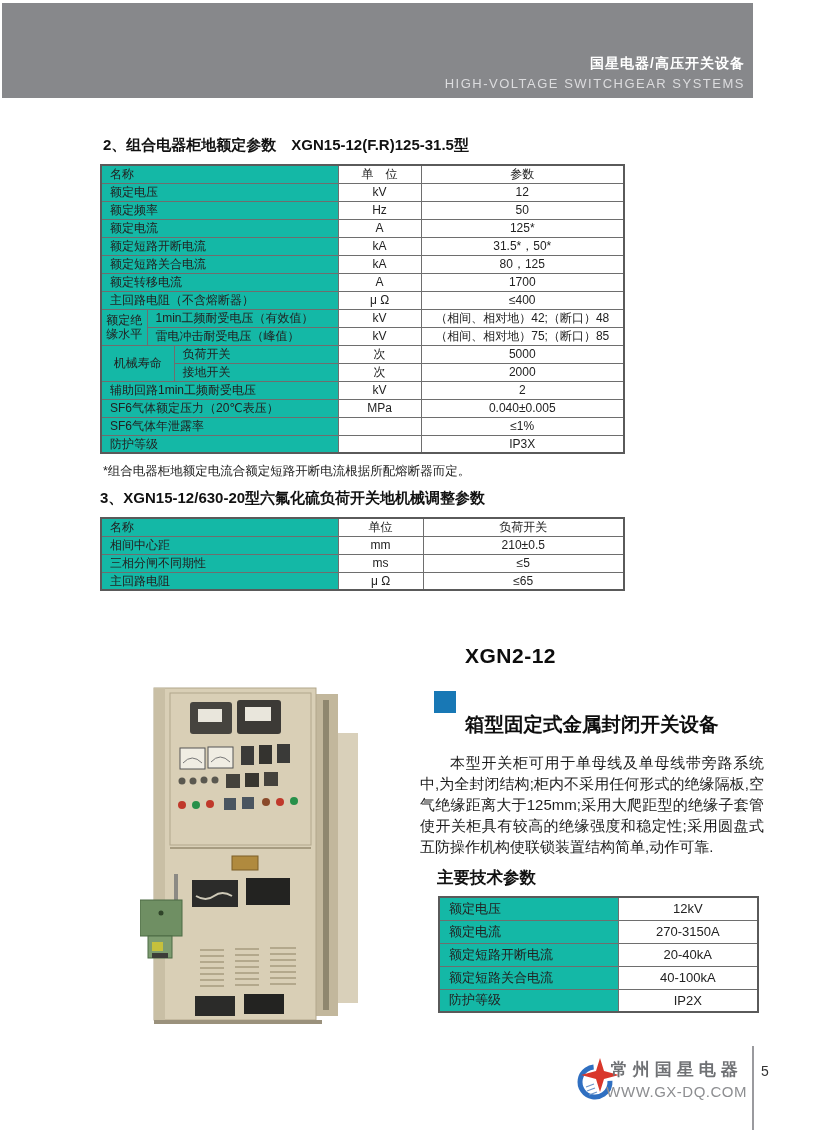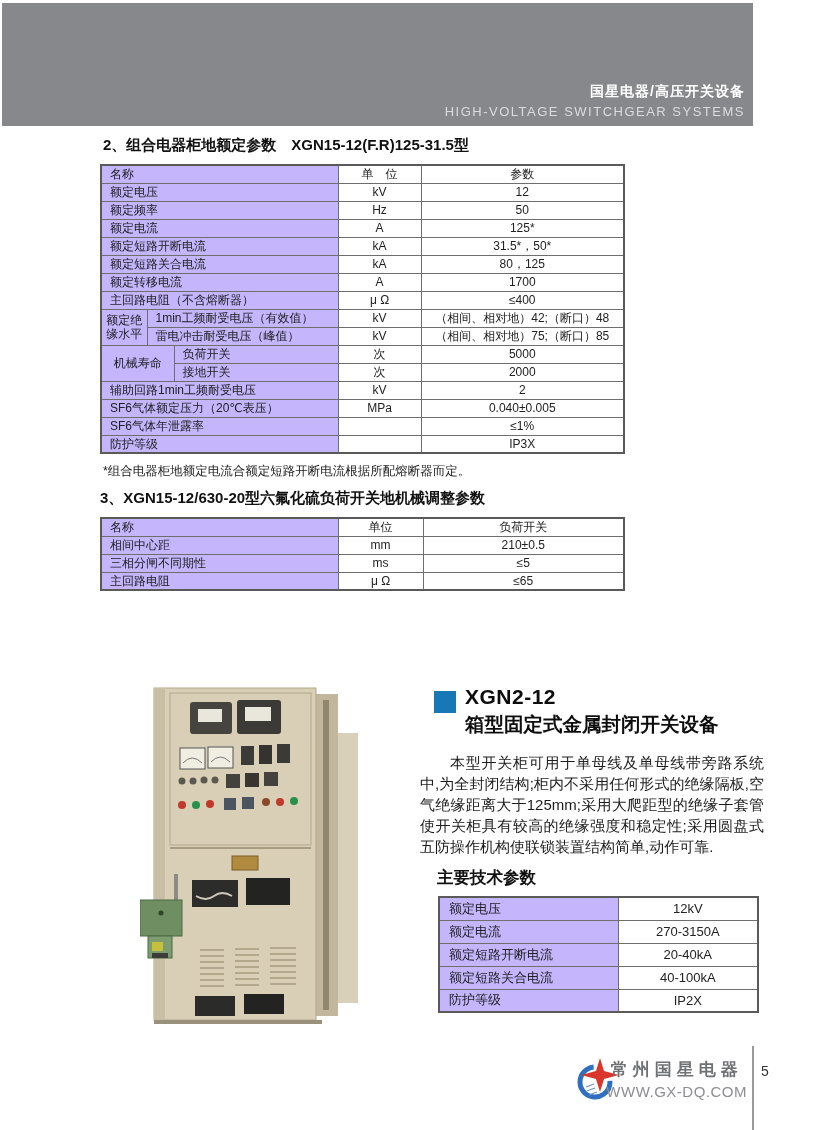--- a/index.html
+++ b/index.html
@@ -5,41 +5,41 @@
   * { margin:0; padding:0; box-sizing:border-box; }
   html,body { background:#ffffff; }
   body {
     width:827px; height:1130px; position:relative; overflow:hidden;
     font-family:"Liberation Sans","DejaVu Sans",sans-serif; color:#1a1a1a;
   }
   .abs { position:absolute; }
 
   
   .band {
-    left:2px; top:3px; width:751px; height:123px; background:#87888b;
+    left:2px; top:3px; width:751px; height:95px; background:#87888b;
     display:flex; flex-direction:column; justify-content:flex-end; align-items:flex-end;
     padding:0 8px 7px 0;
   }
   .band-zh { color:#ffffff; font-weight:bold; font-size:14px; letter-spacing:1px; }
   .band-en { color:#dcdcde; font-size:13px; letter-spacing:1.5px; margin-top:3px; }
 
   
   .sec-title { font-size:15px; font-weight:bold; color:#111; white-space:nowrap; }
   .footnote  { font-size:12.5px; color:#222; }
 
   
   table { border-collapse:collapse; table-layout:fixed; }
   .ptable { border:2px solid #5a5a5a; }
   .ptable td {
     border:1px solid #6e6e6e; font-size:12px; height:18px; line-height:14px;
     padding:1px 4px; color:#222; overflow:hidden;
   }
   .ptable td.name { text-align:left; padding-left:8px; }
   .ptable td.c    { text-align:center; }
-  .g   { background:#c4b5fd; }
+  .g   { background:#14b8a6; }
   .grp { text-align:center; padding:1px 2px; }
 
   
   .blue-sq { width:22px; height:22px; background:#1878b5; }
   .model-title  { font-size:21px; font-weight:bold; color:#0d0d0d; letter-spacing:0.5px; }
   .product-name { font-size:19.5px; font-weight:bold; color:#0d0d0d; }
   .desc {
     width:344px; font-size:15px; line-height:21px; text-align:justify;
     text-indent:2em; color:#1c1c1c;
   }
@@ -277,21 +277,21 @@
       <line x1="130" y1="300" x2="156" y2="300"></line>
     <line x1="130" y1="306" x2="156" y2="306"></line>
   </g>
 
   <rect x="55" y="318" width="40" height="20" fill="#2b2b29"></rect>
   <rect x="104" y="316" width="40" height="20" fill="#232321"></rect>
   <rect x="14" y="342" width="168" height="4" fill="#9a917c"></rect>
 </svg>
 
 <div class="abs blue-sq" style="left:434px; top:691px;"></div>
-<div class="abs model-title" style="left:465px; top:685px;">XGN2-12</div>
+<div class="abs model-title" style="left:465px; top:644px;">XGN2-12</div>
 <div class="abs product-name" style="left:465px; top:711px;">箱型固定式金属封闭开关设备</div>
 <div class="abs desc" style="left:420px; top:752px;">本型开关柜可用于单母线及单母线带旁路系统中,为全封闭结构;柜内不采用任何形式的绝缘隔板,空气绝缘距离大于125mm;采用大爬距型的绝缘子套管使开关柜具有较高的绝缘强度和稳定性;采用圆盘式五防操作机构使联锁装置结构简单,动作可靠.</div>
 <div class="abs params-title" style="left:437px; top:867px;">主要技术参数</div>
 
 <table class="abs qtable" style="left:438px; top:896px; width:319px;">
   <colgroup>
       <col style="width:179px">
       <col style="width:140px">
     </colgroup>
   <tbody>

